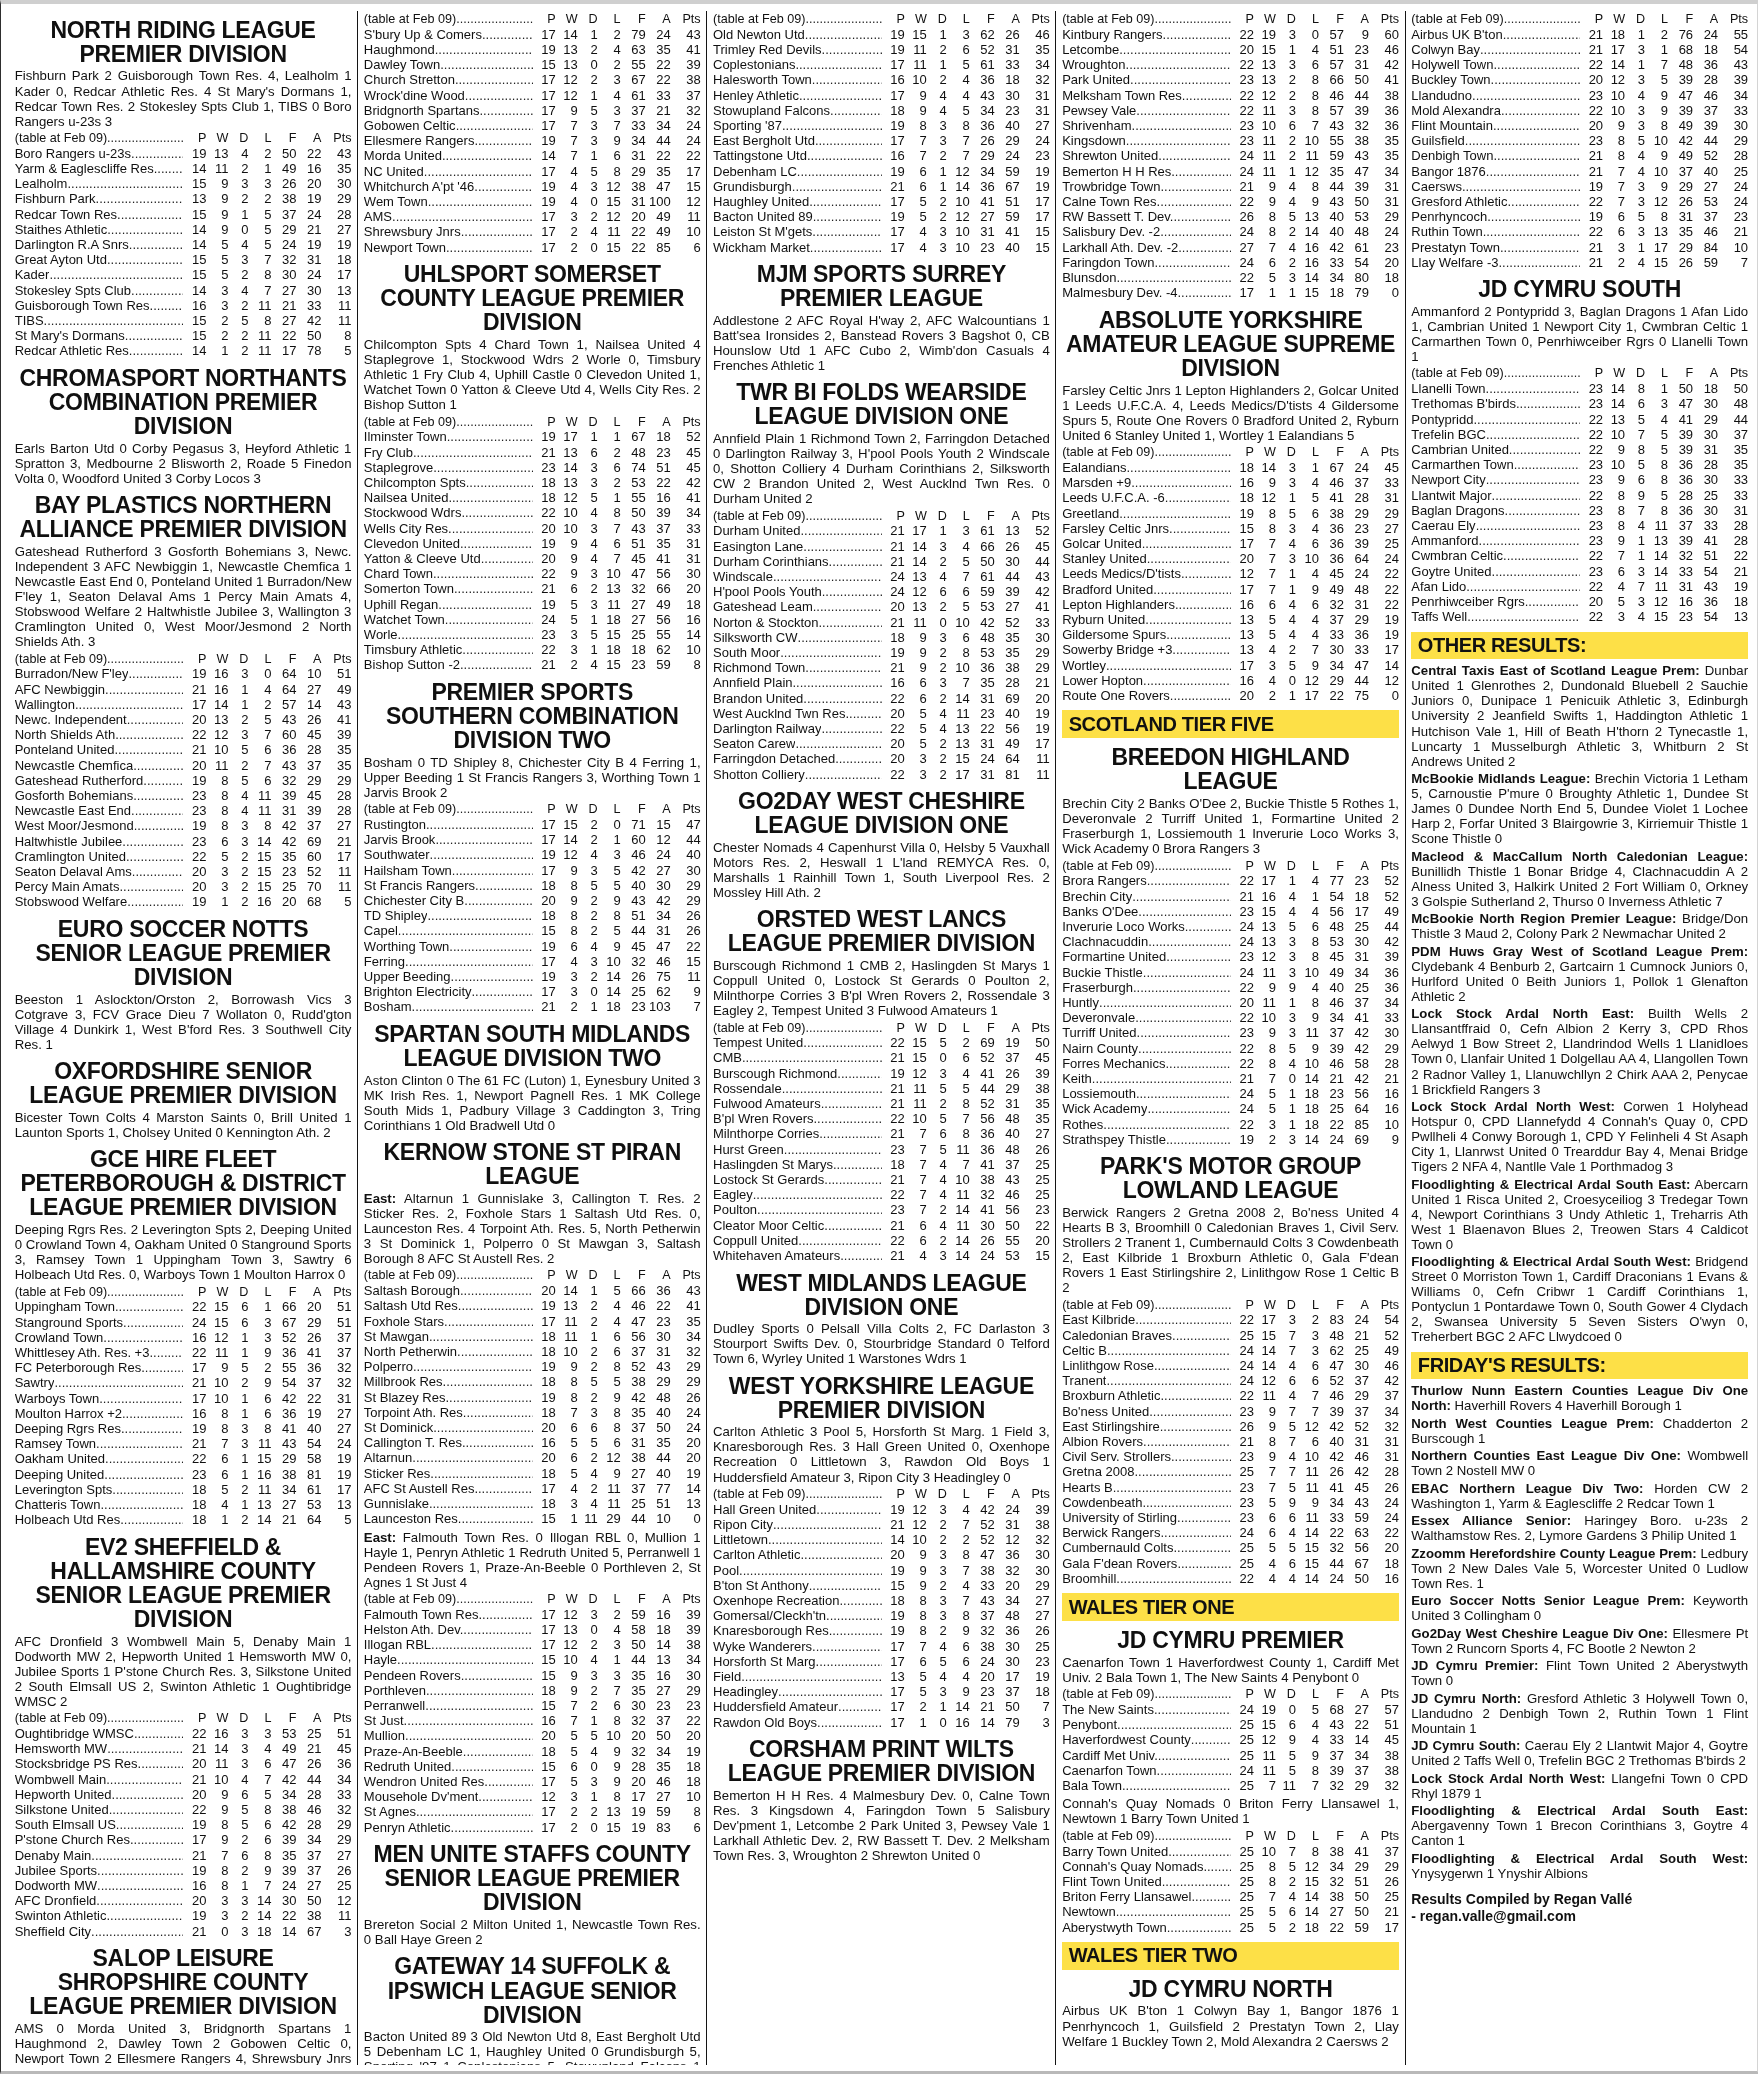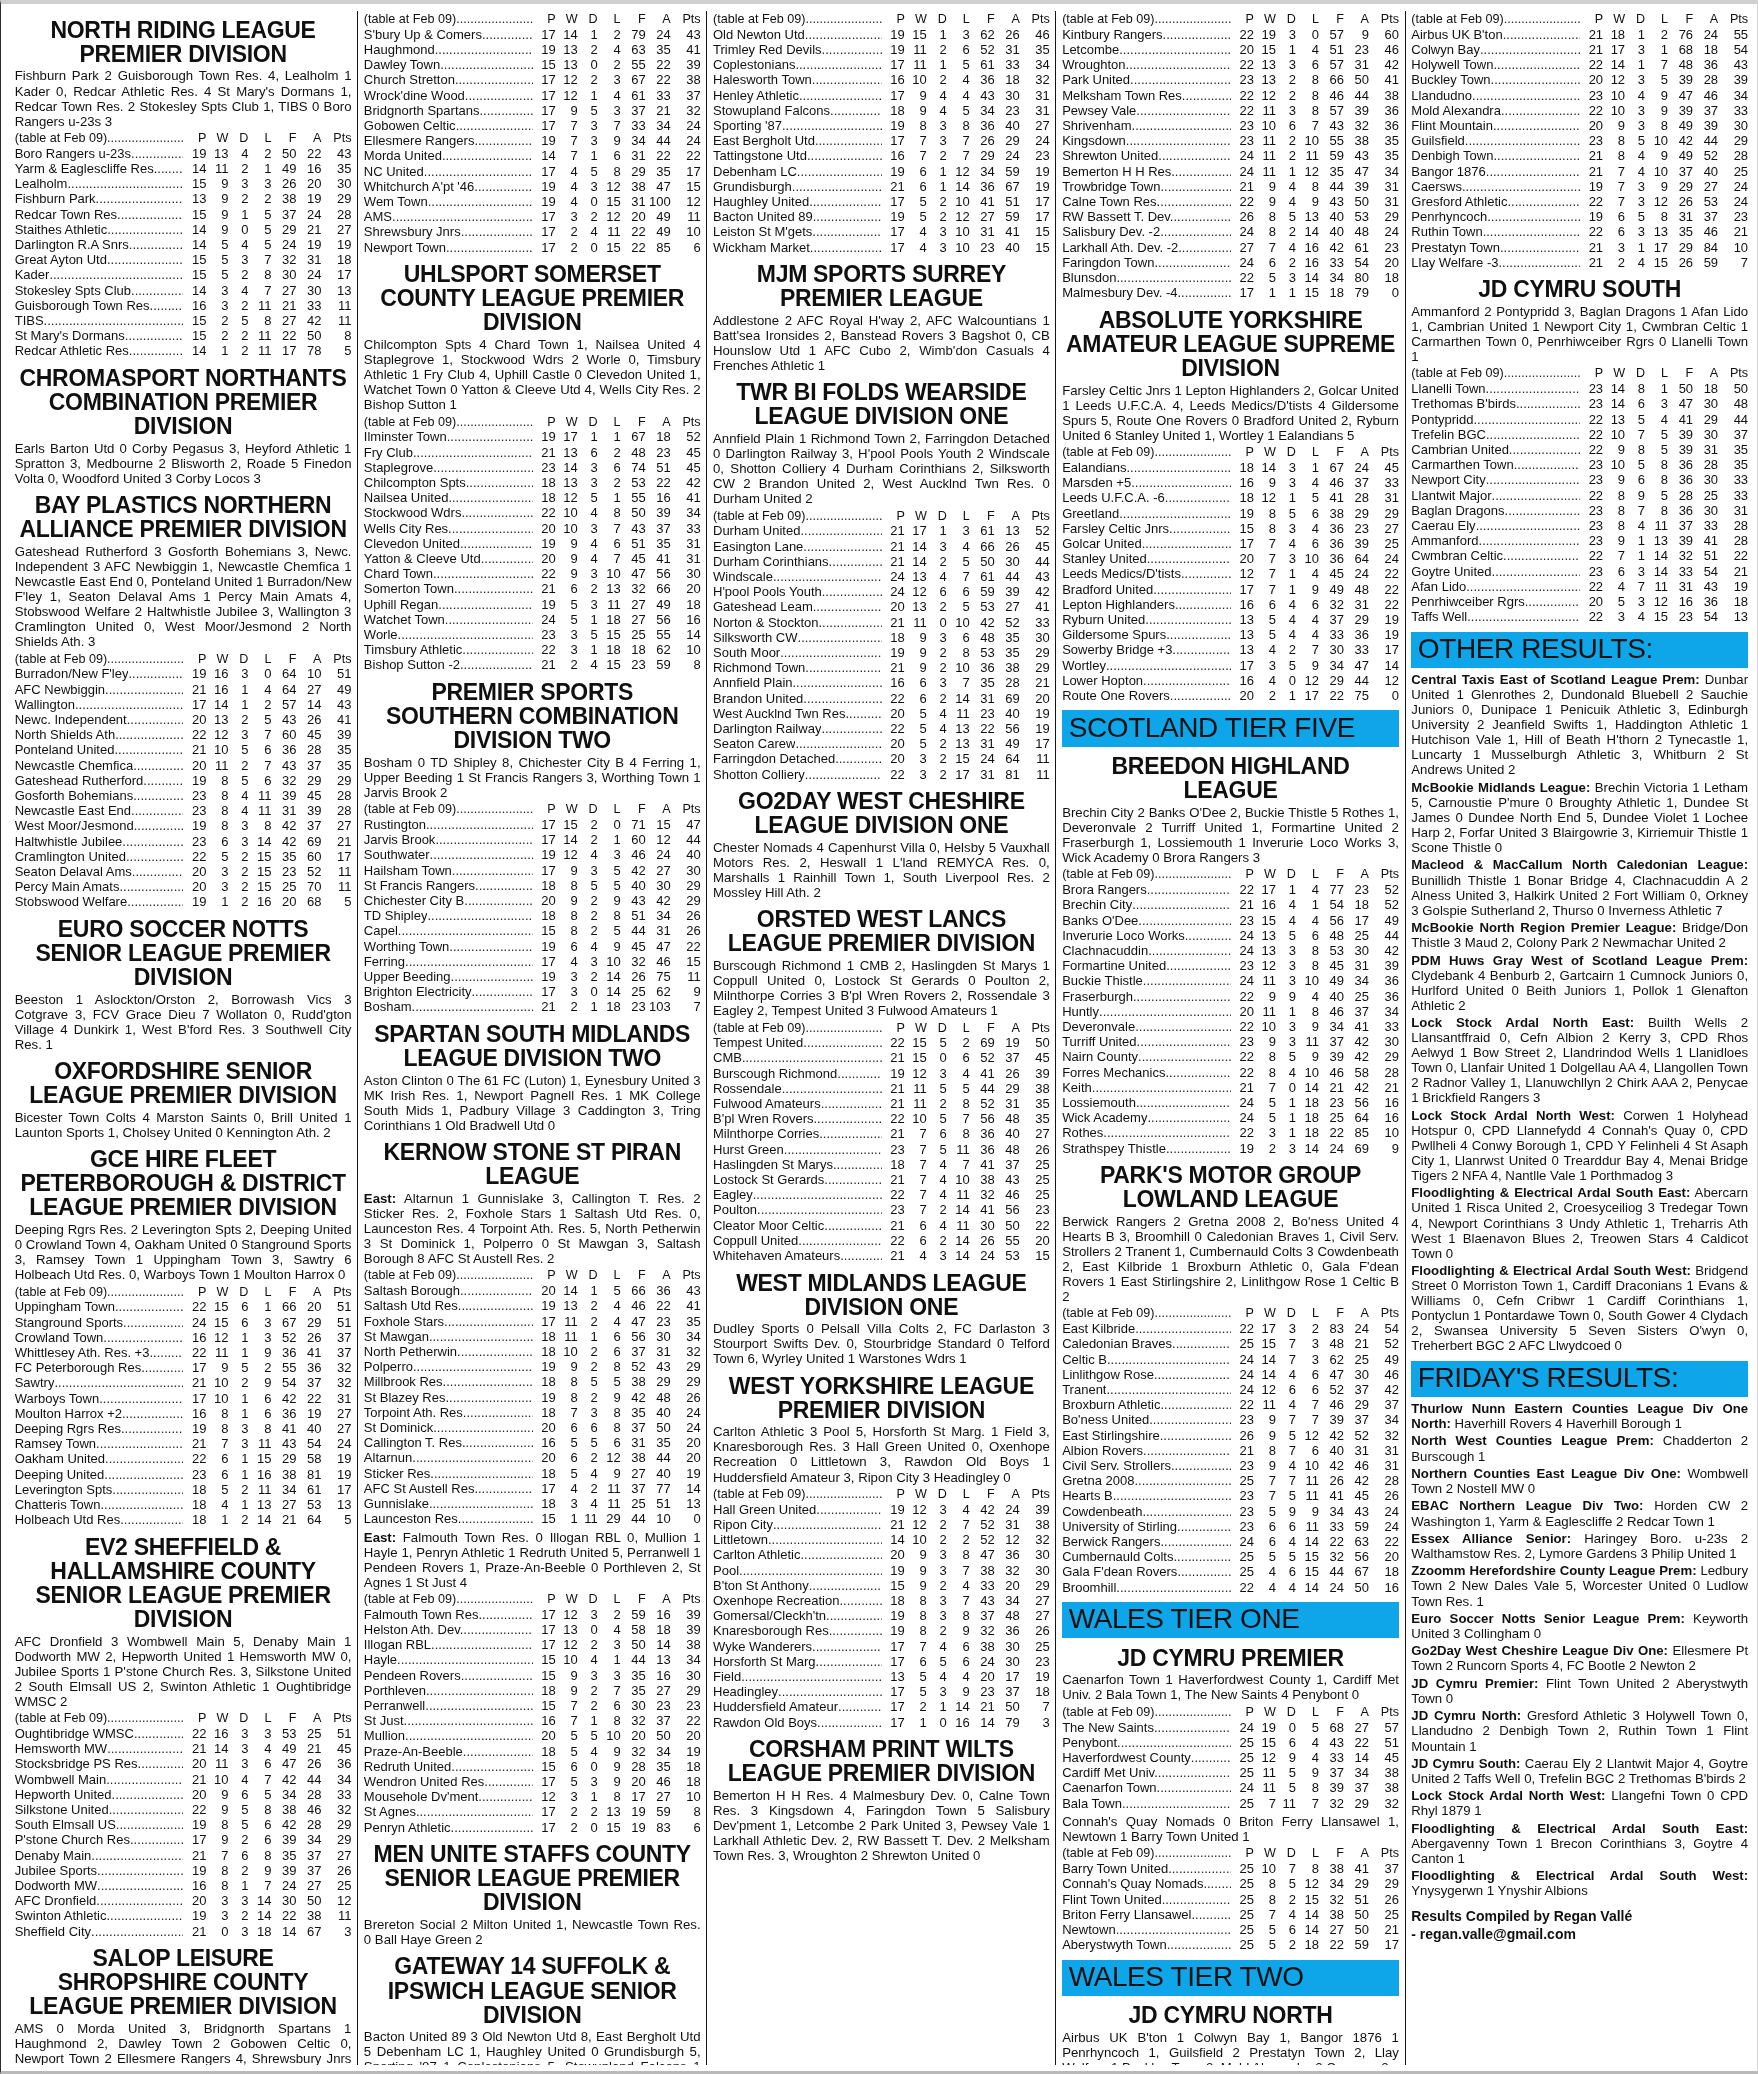--- a/index.html
+++ b/index.html
@@ -6,21 +6,21 @@
   html,body{background:#e9e9e7}
   body{width:1759px;height:2074px;font-family:"Liberation Sans",sans-serif;color:#101010}
   .page{width:1759px;height:2074px;background:#fff;border-top:4px solid #cfcfcf;border-bottom:3.2px solid #b9b9b9;
         border-left:1.6px solid #2e2e2e;border-right:2.4px solid #d4d4d4;
         padding:6.5px 3.2px 6.5px 8px;display:flex;overflow:hidden}
   .col{flex:1 1 0;min-width:0;padding:0 5.7px;border-right:0.8px solid #141414;overflow:hidden}
   .col:last-child{border-right:none}
   .htitle{font-size:23px;line-height:1.05;text-align:center;font-weight:bold;letter-spacing:-0.3px;margin:7.3px 1.6px 2.4px}
   .res{font-size:13.2px;line-height:1.14;text-align:justify;margin:0.8px 0 2.4px}
   .lbl{font-weight:bold}
-  .banner{background:#0ea5e9;font-weight:normal;font-size:28px;line-height:1.1;letter-spacing:-0.4px;
+  .banner{background:#fde047;font-weight:bold;font-size:20px;line-height:1.1;letter-spacing:-0.4px;
           padding:2.4px 6.5px 3.2px;margin:7.3px 0 4px;color:#111}
   .tbl{margin:1.6px 0 3.2px}
   .trow{display:flex;align-items:baseline;font-size:13px;line-height:1.17;white-space:nowrap}
   .thead{font-weight:normal;font-size:12.6px}
   .tname{flex:0 1 auto;min-width:0;overflow:hidden}
   .dots{flex:1 1 0;min-width:0;overflow:hidden;color:#222}
   .dots::after{content:" ..........................................................."}
   .num{flex:0 0 auto;text-align:right}
   .n0{width:23px}.n1{width:22px}.n2{width:20px}.n3{width:23px}.n4{width:25px}.n5{width:25px}.n6{width:30px}
   .footer{font-size:14px;font-weight:bold;margin-top:9.7px;line-height:1.25}
@@ -2634,21 +2634,21 @@
           <span class="dots"></span>
           <span class="num n0">18</span>
           <span class="num n1">14</span>
           <span class="num n2">3</span>
           <span class="num n3">1</span>
           <span class="num n4">67</span>
           <span class="num n5">24</span>
           <span class="num n6">45</span>
         </div>
         <div class="trow">
-          <span class="tname">Marsden +5</span>
+          <span class="tname">Marsden +9</span>
           <span class="dots"></span>
           <span class="num n0">16</span>
           <span class="num n1">9</span>
           <span class="num n2">3</span>
           <span class="num n3">4</span>
           <span class="num n4">46</span>
           <span class="num n5">37</span>
           <span class="num n6">33</span>
         </div>
         <div class="trow">

